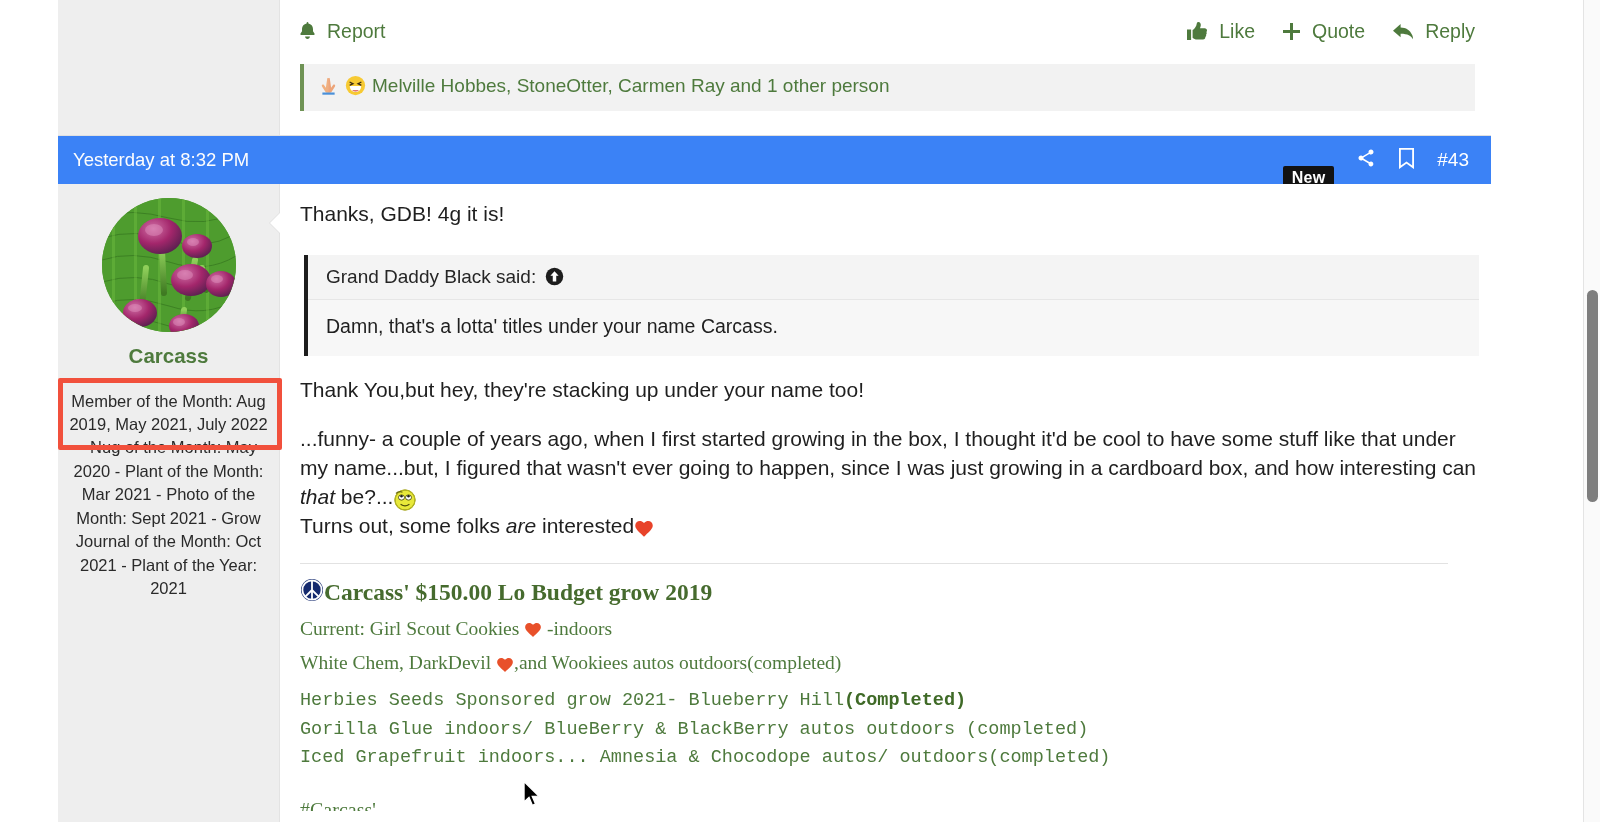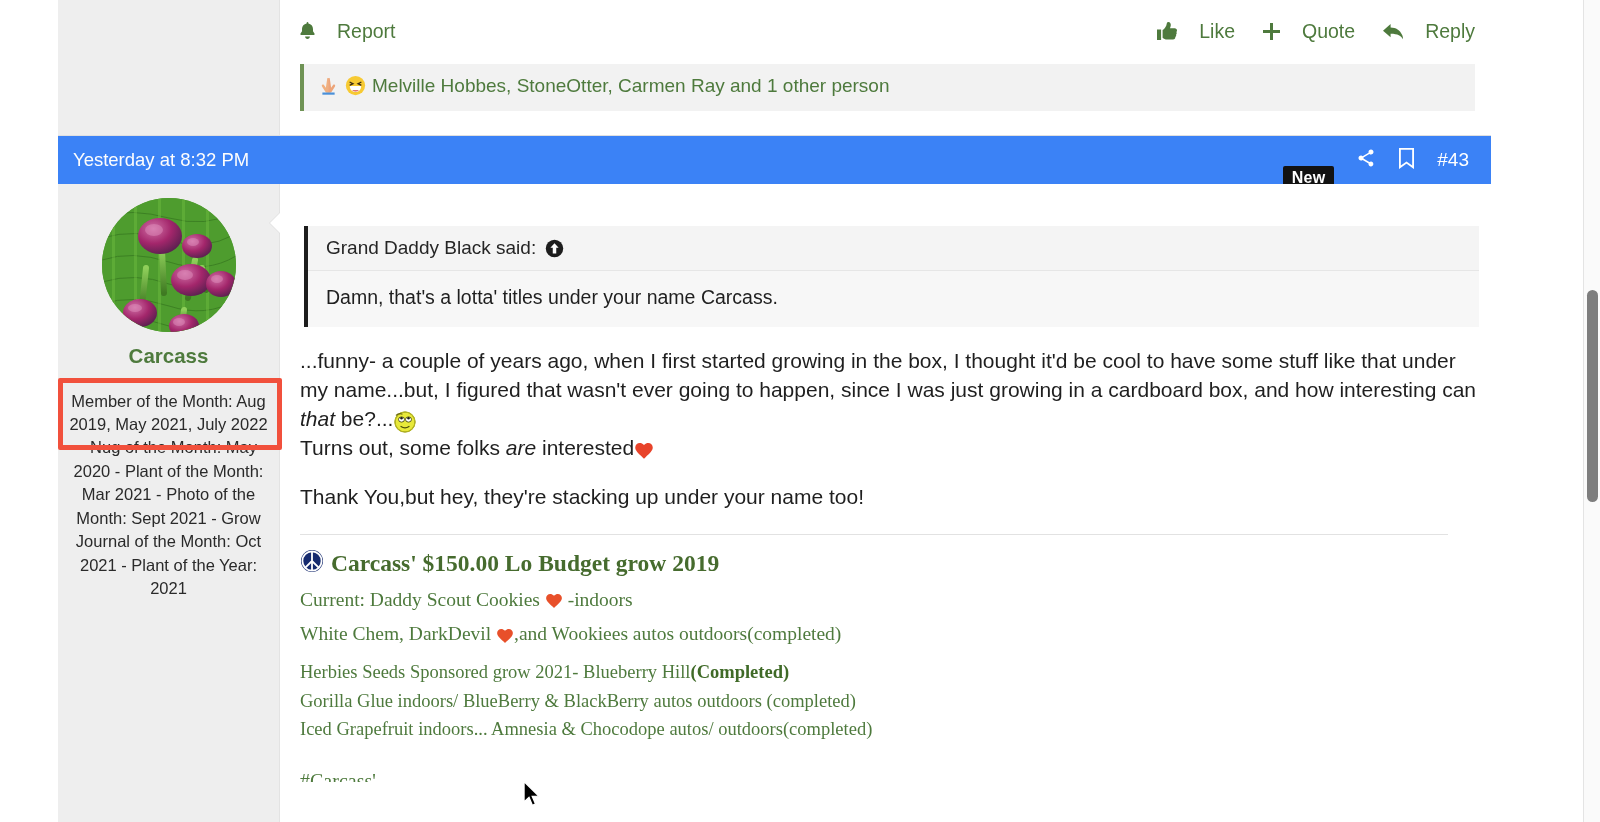--- a/index.html
+++ b/index.html
@@ -43,21 +43,21 @@
   }
   .action-row {
     position: relative;
     height: 62px;
     display: flex;
     align-items: center;
   }
   .act {
     display: inline-flex;
     align-items: center;
-    gap: 22px;
+    gap: 12px;
     color: #4e7a3d;
     font-size: 19.5px;
     cursor: pointer;
     white-space: nowrap;
   }
   .act .ic { display: inline-flex; align-items: center; }
   .act-right {
     position: absolute; right: 0; top: 0;
     height: 62px;
     display: flex; align-items: center; gap: 28px;
@@ -195,34 +195,34 @@
     margin-top: 22px;
     border-top: 1px solid #e2e2e2;
     padding-top: 14px;
     width: 1148px;
   }
   .sig-title {
     font-family: "Liberation Serif", serif;
     font-size: 23.5px;
     font-weight: bold;
     color: #466b2e;
-    display: flex; align-items: center; gap: 7px;
+    display: flex; align-items: center; 
     cursor: pointer;
     line-height: 1.2;
   }
   .sig-serif {
     font-family: "Liberation Serif", serif;
     font-size: 19.5px;
     color: #4e7a3d;
     margin-top: 9px;
     line-height: 1.3;
     cursor: pointer;
   }
   .sig-sans {
-    font-family: Liberation Serif, serif;
+    font-family: Liberation Mono, monospace;
     font-size: 18.5px;
     color: #4e7a3d;
     margin-top: 9px;
     line-height: 1.32;
     cursor: pointer;
   }
   .sig-sans.tight { margin-top: 4px; }
   .sig-b { font-weight: bold; color: #3f6a27; }
   .sig-cut {
     margin-top: 28px;
@@ -415,33 +415,36 @@
             </g>
           </svg>
         </div>
         <div class="uname">Carcass</div>
         <div class="utitle">Member of the Month: Aug 2019, May 2021, July 2022 - Nug of the Month: May 2020 - Plant of the Month: Mar 2021 - Photo of the Month: Sept 2021 - Grow Journal of the Month: Oct 2021 - Plant of the Year: 2021</div>
       </div>
 
       <div class="post-main">
         <div class="arrow-nub"></div>
 
+        <div class="p-line">Thanks, GDB! 4g it is!</div>
 
         <div class="quote-box">
           <div class="quote-head">
             <span>Grand Daddy Black said:</span>
             <span class="jump-ic">
               <svg width="19" height="19" viewBox="0 0 24 24">
                   <circle cx="12" cy="12" r="11" fill="#1d1d1d"></circle>
                   <path fill="#ffffff" d="M12 5.5l5.2 5.6h-3v7.2H9.8v-7.2h-3z"></path>
                 </svg>
             </span>
           </div>
           <div class="quote-body">Damn, that's a lotta' titles under your name Carcass.</div>
         </div>
+
+        <div class="p-para">Thank You,but hey, they're stacking up under your name too!</div>
 
         <div class="p-para">
           <span>...funny- a couple of years ago, when I first started growing in the box, I thought it'd be cool to have some stuff like that under my name...but, I figured that wasn't ever going to happen, since I was just growing in a cardboard box, and how interesting can </span><span class="italic">that</span><span> be?...</span><span class="emo">
             <svg width="24" height="24" viewBox="0 0 24 24" style="vertical-align:-6px">
               <circle cx="12" cy="13" r="10" fill="#e8e93a" stroke="#8a8a12" stroke-width="1"></circle>
               <circle cx="12" cy="13" r="10" fill="none" stroke="#b5b522" stroke-width="1.2"></circle>
               <ellipse cx="8.5" cy="10.5" rx="3" ry="2.6" fill="#ffffff" stroke="#4a4a0a" stroke-width=".9"></ellipse>
               <ellipse cx="15.5" cy="10.5" rx="3" ry="2.6" fill="#ffffff" stroke="#4a4a0a" stroke-width=".9"></ellipse>
               <circle cx="8.5" cy="9.2" r="1.2" fill="#1a1a1a"></circle>
               <circle cx="15.5" cy="9.2" r="1.2" fill="#1a1a1a"></circle>
@@ -450,36 +453,34 @@
             </svg>
           </span>
           <br>
           <span>Turns out, some folks </span><span class="italic">are</span><span> interested</span><span class="emo">
             <svg width="20" height="20" viewBox="0 0 24 24" style="vertical-align:-4px">
                 <path fill="#e8432a" d="M12 21.2l-1.6-1.5C4.8 14.6 1.5 11.6 1.5 7.9 1.5 4.9 3.9 2.5 7 2.5c1.7 0 3.4.8 4.5 2.1h1c1.1-1.3 2.8-2.1 4.5-2.1 3.1 0 5.5 2.4 5.5 5.4 0 3.7-3.3 6.7-8.9 11.8z"></path>
               </svg>
           </span>
         </div>
 
-        <div class="p-para">Thank You,but hey, they're stacking up under your name too!</div>
-
         <div class="sig">
           <div class="sig-title">
             <span class="emo">
               <svg width="24" height="24" viewBox="0 0 24 24">
                   <circle cx="12" cy="12" r="11" fill="#152a6e"></circle>
                   <circle cx="12" cy="12" r="9.6" fill="none" stroke="#ffffff" stroke-width="1.8"></circle>
                   <path stroke="#ffffff" stroke-width="1.8" d="M12 2.6v18.8M12 12L4.8 19.2M12 12l7.2 7.2"></path>
                 </svg>
             </span>
             <span>Carcass' $150.00 Lo Budget grow 2019</span>
           </div>
 
           <div class="sig-serif">
-            <span>Current: Daddy Scout Cookies </span><span class="emo">
+            <span>Current: Girl Scout Cookies </span><span class="emo">
               <svg width="18" height="18" viewBox="0 0 24 24" style="vertical-align:-3px">
                   <path fill="#e8502a" d="M12 21.2l-1.6-1.5C4.8 14.6 1.5 11.6 1.5 7.9 1.5 4.9 3.9 2.5 7 2.5c1.7 0 3.4.8 4.5 2.1h1c1.1-1.3 2.8-2.1 4.5-2.1 3.1 0 5.5 2.4 5.5 5.4 0 3.7-3.3 6.7-8.9 11.8z"></path>
                 </svg>
             </span><span> -indoors</span>
           </div>
 
           <div class="sig-serif">
             <span>White Chem, DarkDevil </span><span class="emo">
               <svg width="18" height="18" viewBox="0 0 24 24" style="vertical-align:-3px">
                   <path fill="#e8502a" d="M12 21.2l-1.6-1.5C4.8 14.6 1.5 11.6 1.5 7.9 1.5 4.9 3.9 2.5 7 2.5c1.7 0 3.4.8 4.5 2.1h1c1.1-1.3 2.8-2.1 4.5-2.1 3.1 0 5.5 2.4 5.5 5.4 0 3.7-3.3 6.7-8.9 11.8z"></path>

